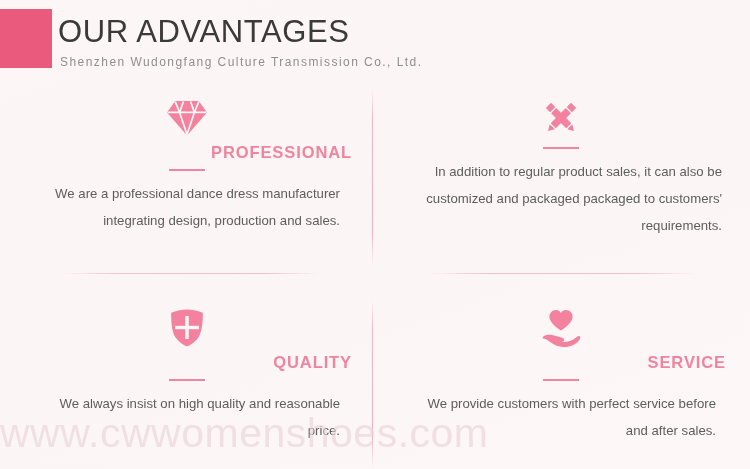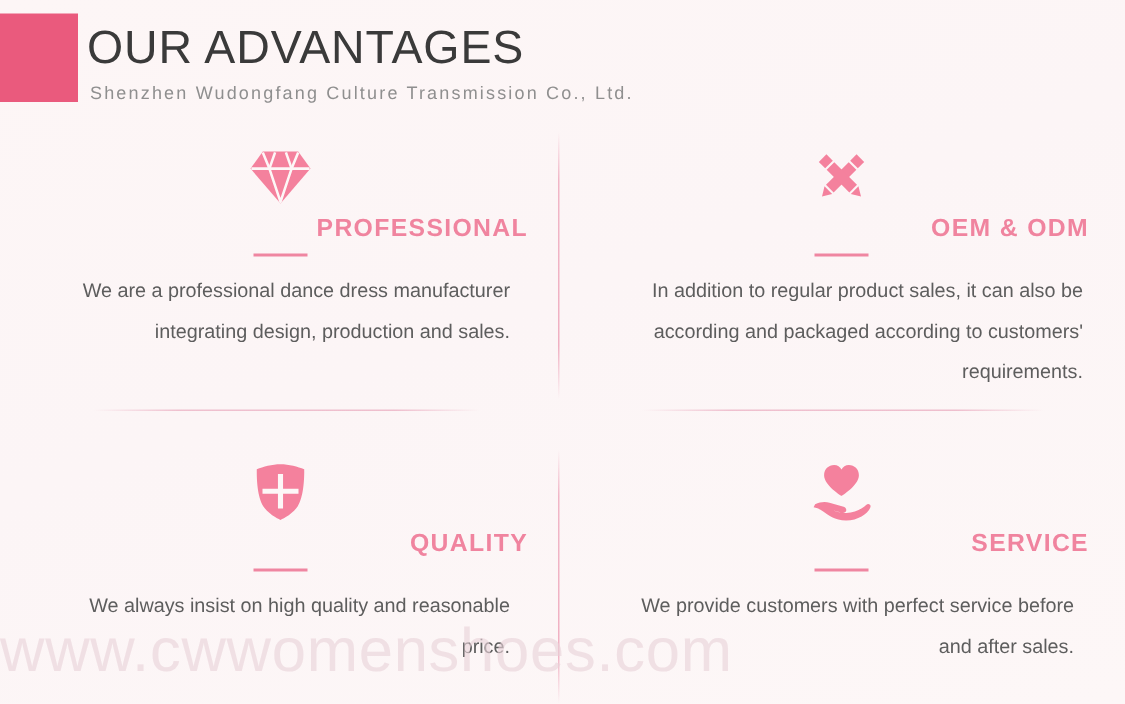--- a/index.html
+++ b/index.html
@@ -188,23 +188,22 @@
           </g>
 
           <g transform="rotate(-45 20 20)">
             <path d="M16.4 2.2 L23.6 2.2 L23.6 8.2 L16.4 8.2 Z"></path>
             <rect x="16.4" y="9.6" width="7.2" height="21.4"></rect>
             <path d="M16.4 32.4 L23.6 32.4 L20 38.4 Z"></path>
           </g>
         </g>
       </svg>
     </div>
-    <div class="cell-title">OEM &amp; ODM</div>
-    <div class="title-underline"></div>
-    <div class="cell-body">In addition to regular product sales, it can also be according and packaged according to customers' requirements.</div>
+    <div class="title-underline"></div>
+    <div class="cell-body">In addition to regular product sales, it can also be customized and packaged packaged to customers' requirements.</div>
   </div>
 
   <div class="cell" id="cell-service">
     <div class="icon-wrap">
       <svg width="42" height="40" viewBox="0 0 42 40" aria-hidden="true">
         <g fill="#f4819d">
 
           <path d="M21 22.6 C21 22.6 9.4 15.6 9.4 8.8 C9.4 4.8 12.4 2 16.1 2 C18.3 2 20.1 3.2 21 5 C21.9 3.2 23.7 2 25.9 2 C29.6 2 32.6 4.8 32.6 8.8 C32.6 15.6 21 22.6 21 22.6 Z"></path>
 
           <path d="M3.4 28.2 C6.8 26.6 10.2 26.4 13 27.2 L22.4 29.8 C23.8 30.2 24.4 31.4 24.1 32.5 C23.8 33.6 22.6 34.2 21.3 33.9 L15.6 32.4 C15.6 32.4 19.6 34 24.2 34 C29.6 34 34.2 31.4 37.4 28.6 C39 27.2 41 28.4 40.2 30.4 C38.6 34.4 32.2 39 24 39 C16.6 39 11.8 35.2 8.8 33 C7 31.6 4.8 30.6 2.4 30.2 Z"></path>

